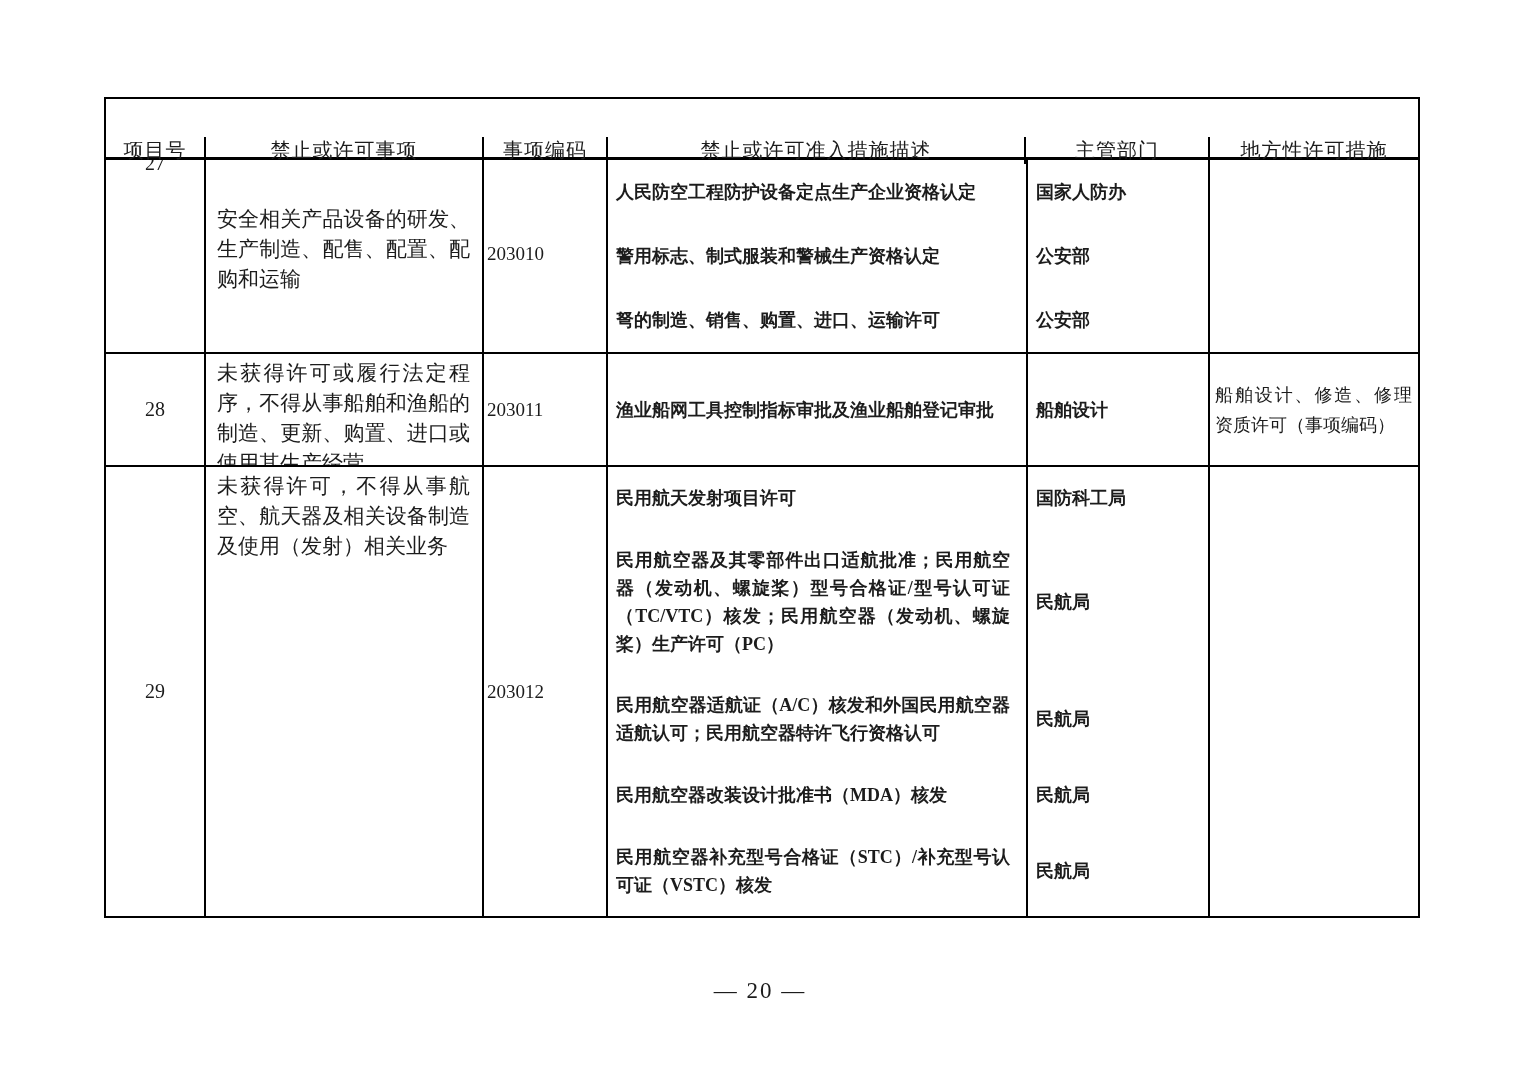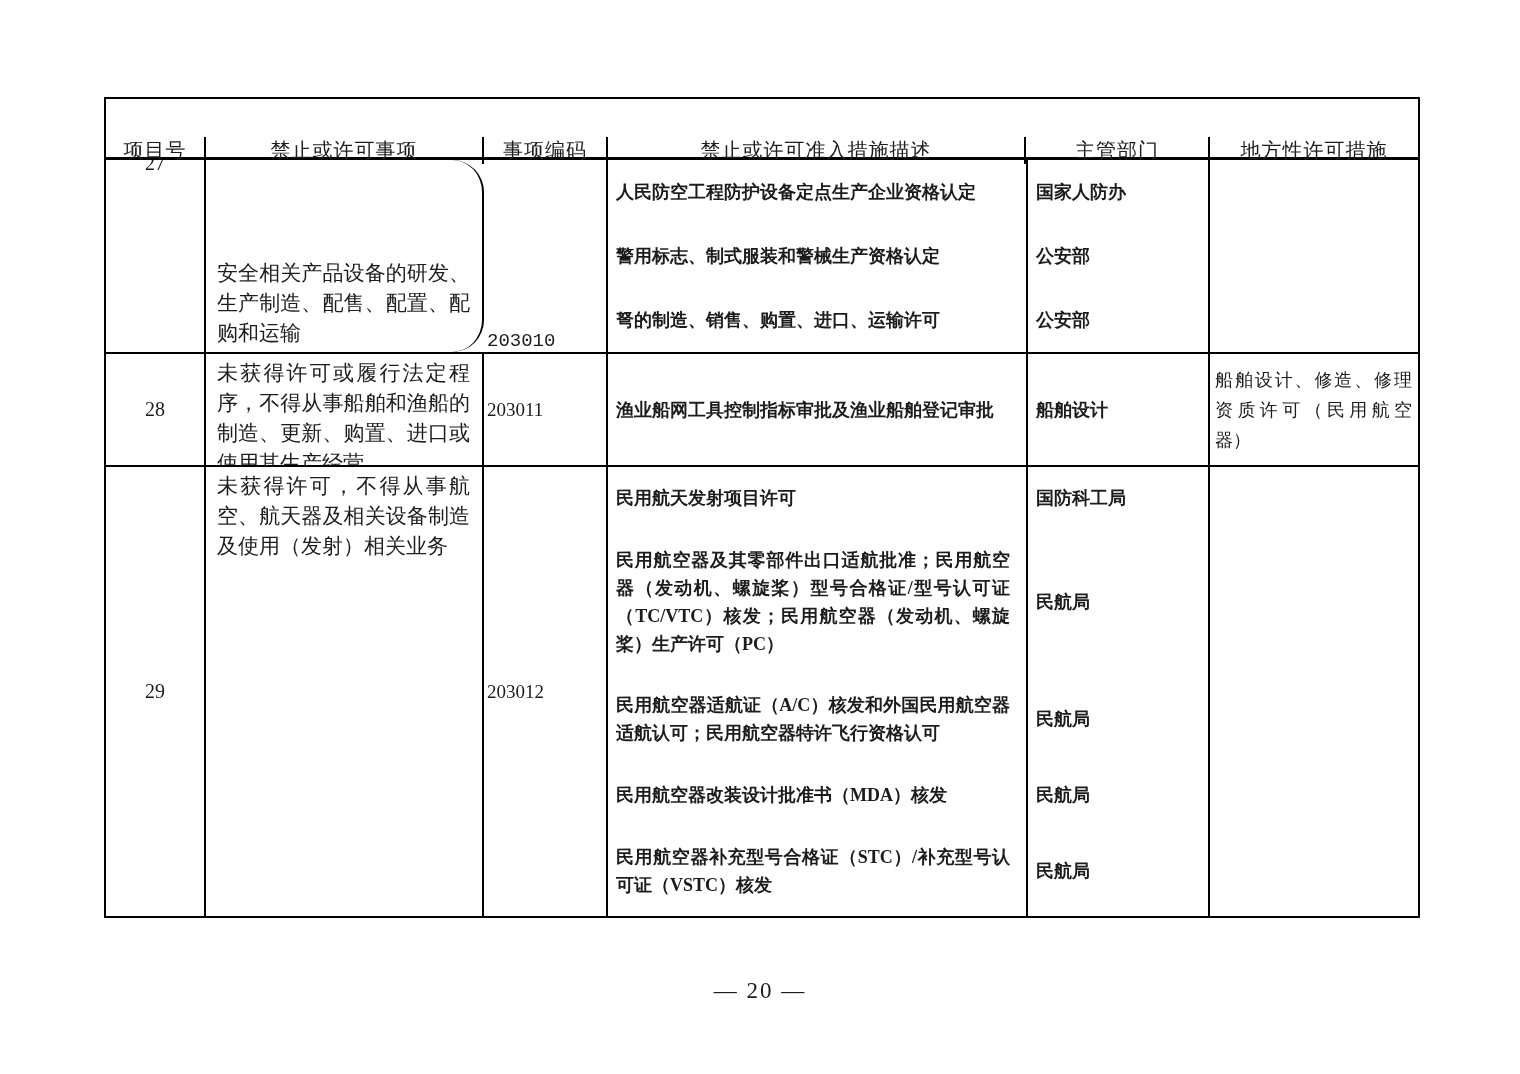--- a/index.html
+++ b/index.html
@@ -76,23 +76,23 @@
   .m-dept { padding-left:8px; font-size:18px; }
   .c-local {
     display:flex; align-items:center;
     padding:4px 6px 4px 5px;
     font-size:18px; line-height:30px;
   }
   .c-local .txt { text-align:justify; width:100%; }
   
   .row-27 .c-num { align-items:flex-start; }
   .row-27 .c-num .txt { margin-top:-8px; }
-  .row-27 .c-matter { align-items:flex-end;border-radius:32px; }
+  .row-27 .c-matter { align-items:center; }
   .row-27 .c-matter .txt { margin-top:-14px; }
-  .row-27 .c-code { align-items:flex-end;font-family:Liberation Mono, monospace; }
+  .row-27 .c-code { align-items:center; }
   .row-27 .c-code .txt { margin-top:-5px; }
   
   .page-number {
     position:absolute; left:0; top:978px; width:100%;
     text-align:center; font-size:23px; letter-spacing:2px;
   }
 </style>
 </head>
 <body>
 
@@ -146,21 +146,21 @@
     <div class="cell c-code">
       <span class="txt">203011</span>
     </div>
     <div class="cell c-md">
       <div class="measure">
         <div class="m-desc">渔业船网工具控制指标审批及渔业船舶登记审批</div>
         <div class="m-dept">船舶设计</div>
       </div>
     </div>
     <div class="cell c-local">
-      <div class="txt">船舶设计、修造、修理资质许可（民用航空器）</div>
+      <div class="txt">船舶设计、修造、修理资质许可（事项编码）</div>
     </div>
   </div>
 
   <div class="trow row-29">
     <div class="cell c-num">
       <span class="txt">29</span>
     </div>
     <div class="cell c-matter">
       <div class="txt">未获得许可，不得从事航空、航天器及相关设备制造及使用（发射）相关业务</div>
     </div>

